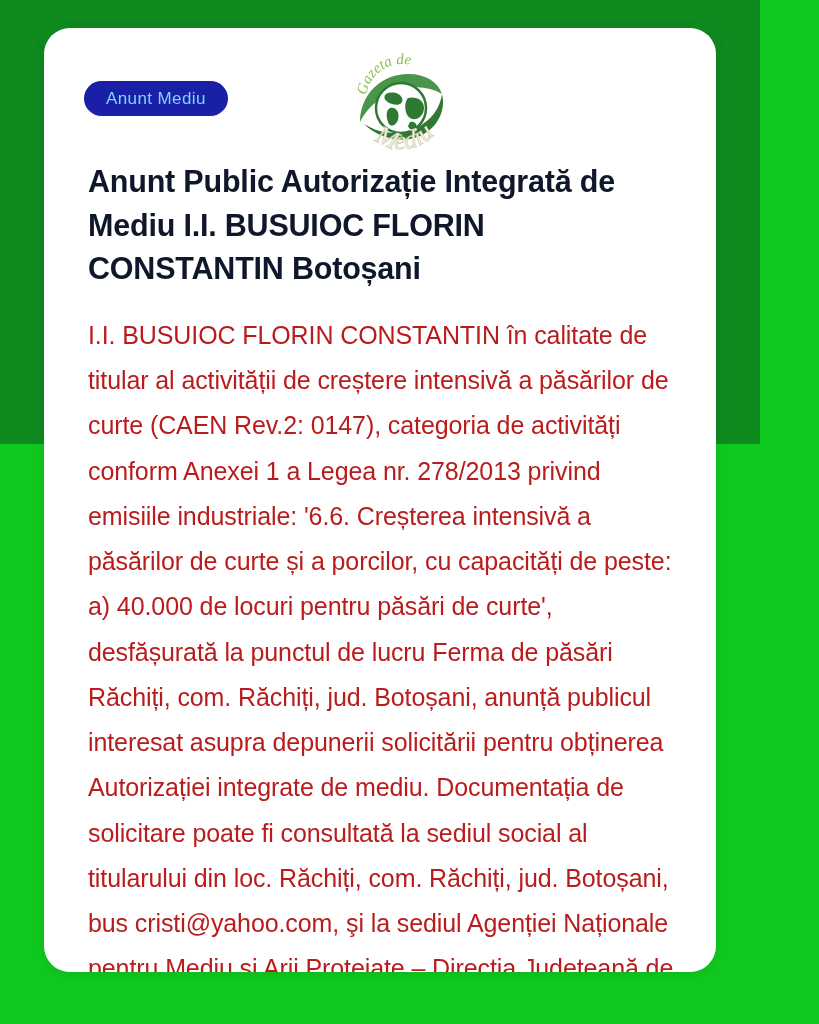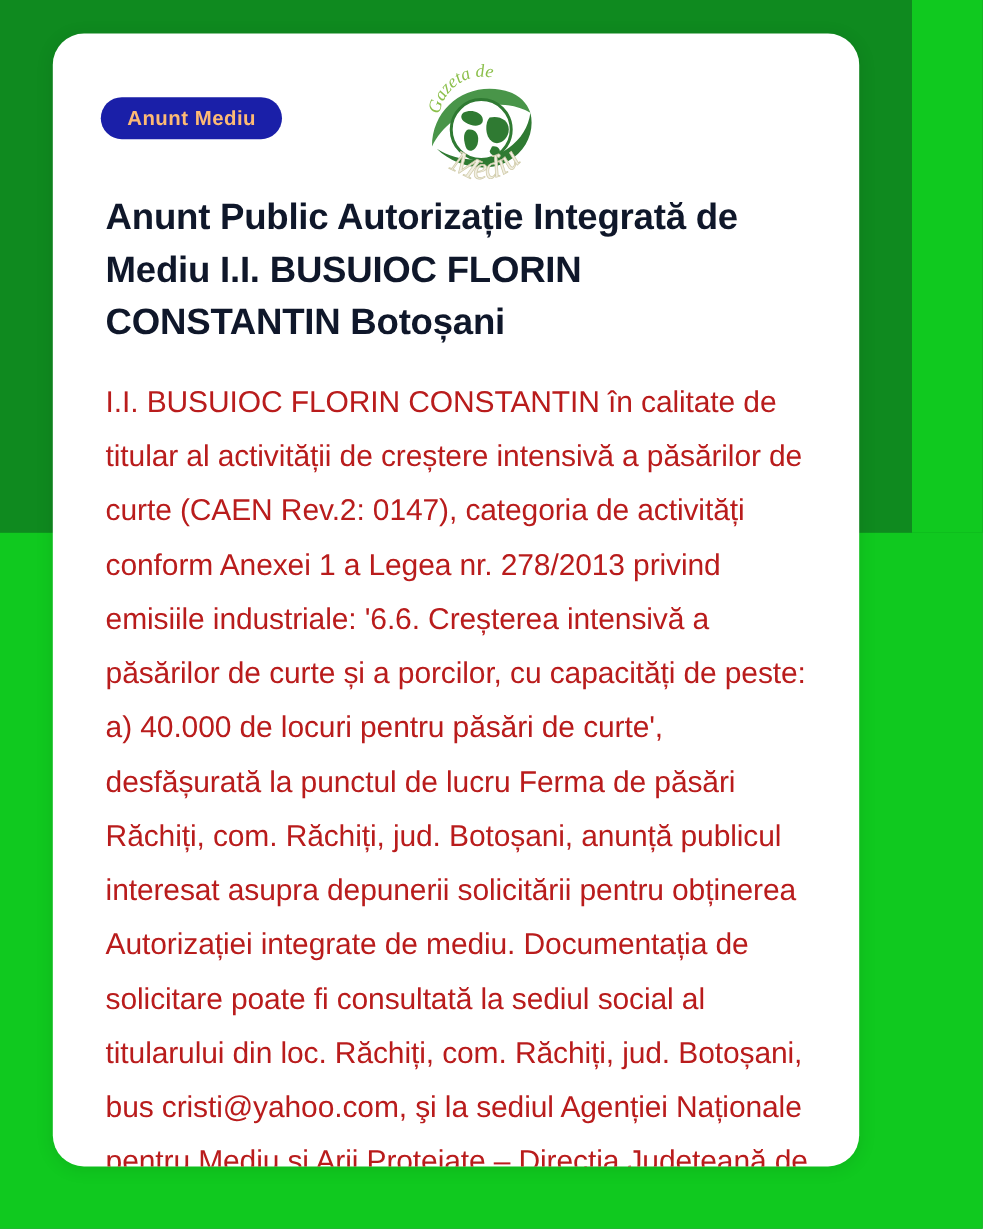--- a/index.html
+++ b/index.html
@@ -67,23 +67,23 @@
     justify-content: flex-start;
     height: 96px;
     position: relative;
   }
 
   .badge {
     display: inline-flex;
     align-items: center;
     justify-content: center;
     background: #1a1fa8;
-    color: #fdba74;
+    color: #7dd3fc;
     font-size: 17px;
-    font-weight: bold;
+    font-weight: normal;
     letter-spacing: 0.4px;
     padding: 9px 22px;
     border-radius: 999px;
     line-height: 1;
     white-space: nowrap;
   }
 
   .logo-wrap {
     position: absolute;
     left: 262px;

